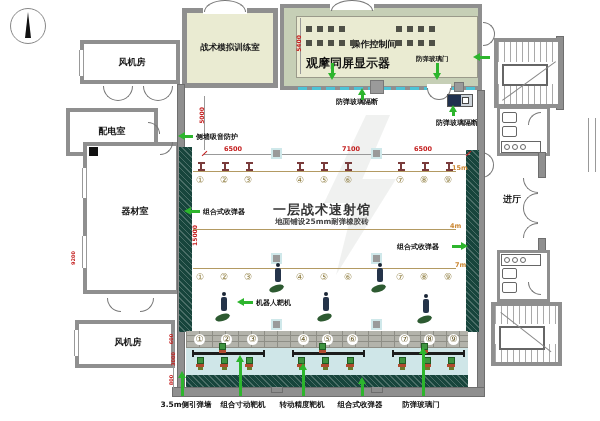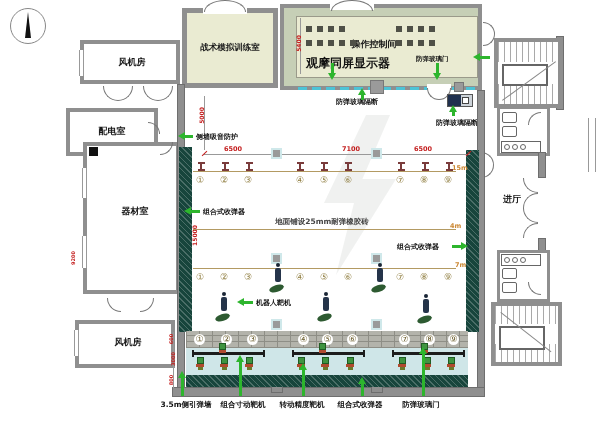--- a/index.html
+++ b/index.html
@@ -257,20 +257,21 @@
   <span class="lc" style="left:344px;top:175px;">⑥</span>
   <span class="lc" style="left:396px;top:175px;">⑦</span>
   <span class="lc" style="left:420px;top:175px;">⑧</span>
   <span class="lc" style="left:444px;top:175px;">⑨</span>
 
   <div class="ah l" style="left:187px;top:210px;width:13px;"></div>
   <div class="lbl" style="left:203px;top:207px;">组合式收弹器</div>
   <div class="lbl" style="left:397px;top:242px;">组合式收弹器</div>
   <div class="ah r" style="left:452px;top:245px;width:13px;"></div>
 
+  <div class="abs" style="left:322px;top:201px;transform:translateX(-50%);font-weight:bold;font-size:13px;letter-spacing:1px;color:#333;white-space:nowrap;">一层战术速射馆</div>
   <div class="abs" style="left:322px;top:217px;transform:translateX(-50%);font-weight:bold;font-size:7.5px;color:#444;white-space:nowrap;">地面铺设25mm耐弹橡胶砖</div>
 
   <div class="vdim" style="left:184px;top:232px;">15000</div>
 
   <div class="range" style="left:193px;top:229px;width:263px;"></div>
   <div class="rmark" style="left:450px;top:222px;">4m</div>
   <div class="range" style="left:193px;top:268px;width:263px;"></div>
   <div class="rmark" style="left:455px;top:261px;">7m</div>
 
   <span class="lc" style="left:196px;top:272px;">①</span>

